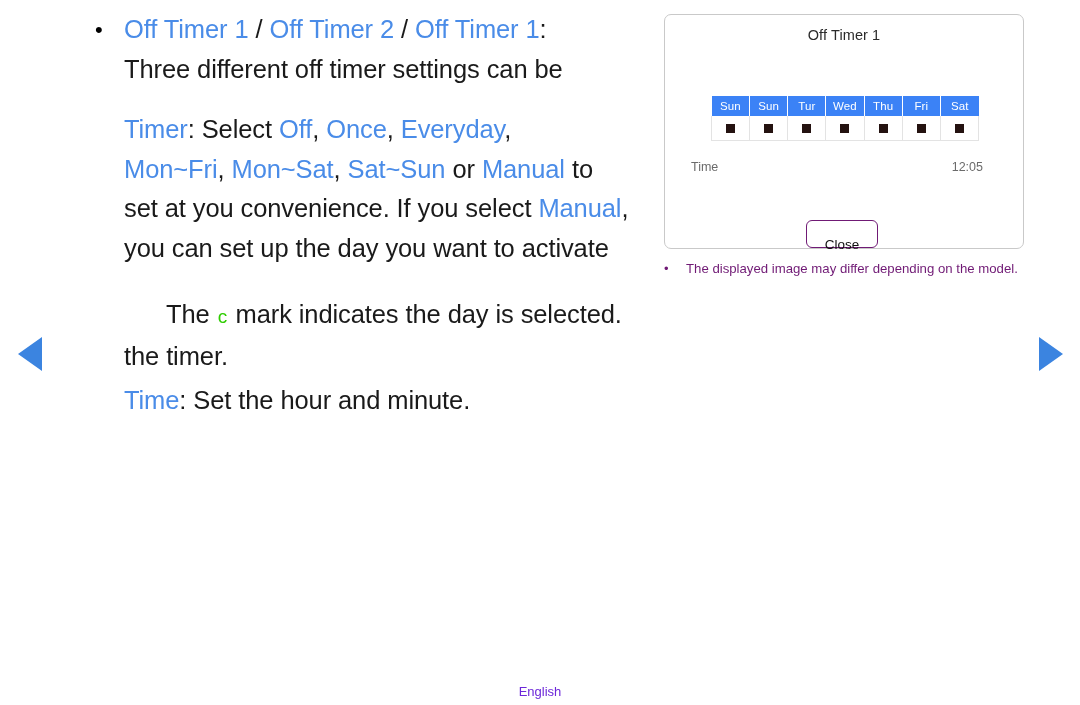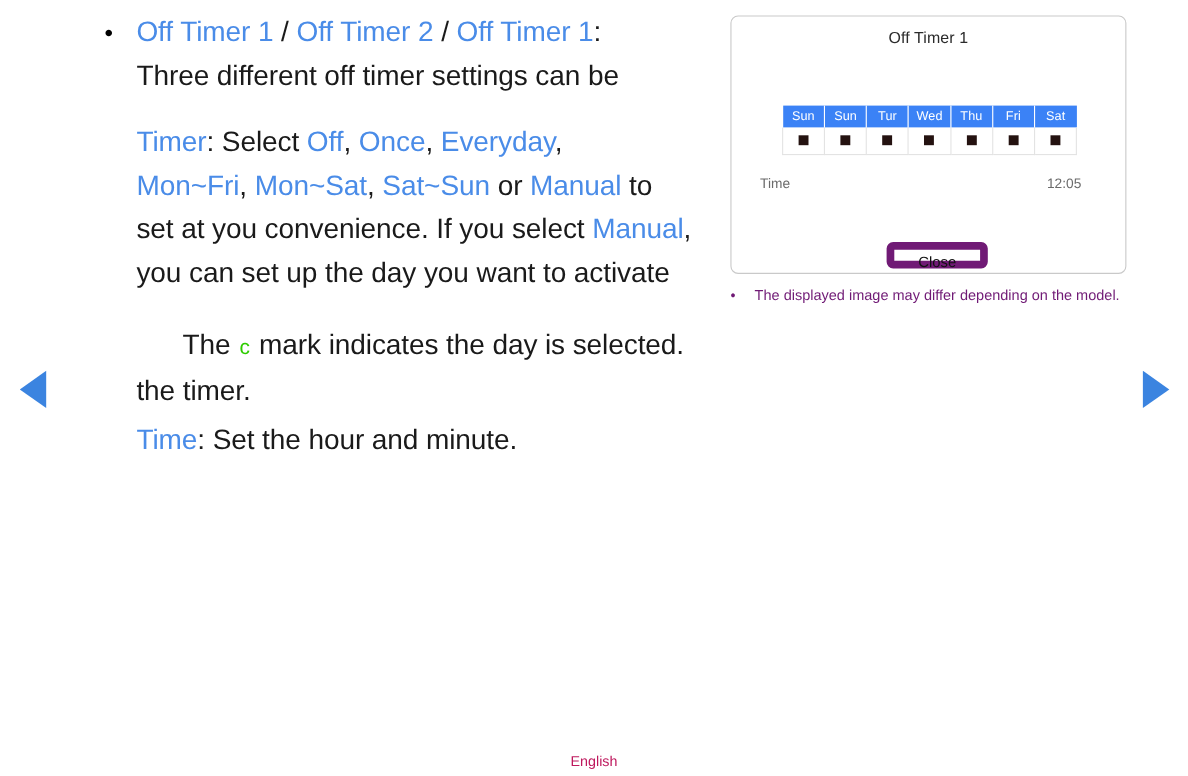--- a/index.html
+++ b/index.html
@@ -168,30 +168,30 @@
     display: flex;
     justify-content: space-between;
     font-size: 12.5px;
     color: #6b6b6b;
   }
 
   #close-button {
     position: absolute;
     left: 141px;
     top: 205px;
-    width: 92px;
+    width: 72px;
     height: 24px;
-    border: 7px solid #701a75;
+    border: 1px solid #701a75;
     border-radius: 6px;
     background: #ffffff;
     font-family: "Liberation Sans", sans-serif;
     font-size: 13.5px;
     color: #111111;
     cursor: pointer;
-    padding: 1px;
+    padding: 13px;
     line-height: 22px;
     text-align: center;
   }
 
   
   #osd-note {
     position: absolute;
     left: 664px;
     top: 260px;
     width: 380px;
@@ -215,21 +215,21 @@
   }
 
   
   #footer-language {
     position: absolute;
     left: 0;
     right: 0;
     top: 684px;
     text-align: center;
     font-size: 13px;
-    color: #be185d;
+    color: #6d28d9;
   }
 </style>
 </head>
 <body>
 
 <div id="page">
 
   <div id="nav-prev" class="nav-arrow"></div>
   <div id="nav-next" class="nav-arrow"></div>
 

